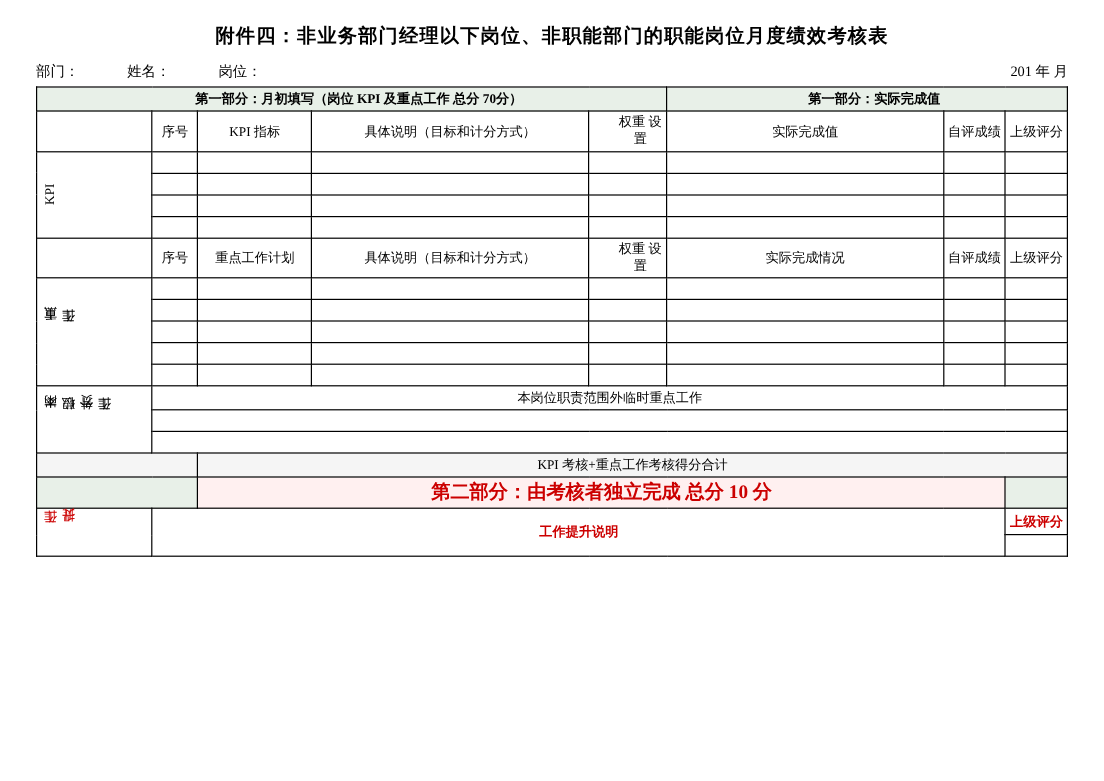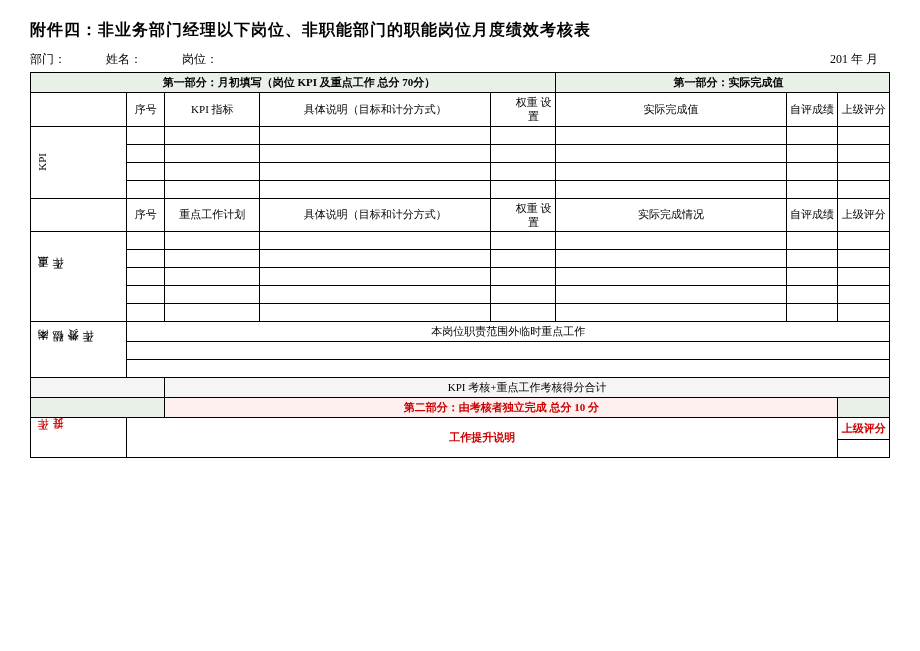--- a/index.html
+++ b/index.html
@@ -6,39 +6,39 @@
     body {
       background: #fff;
       font-family: SimSun, "宋体", serif;
       font-size: 12px;
       color: #000;
       width: 920px;
       min-height: 651px;
       padding: 20px 30px;
     }
     .page-title {
-      text-align: left;
+      text-align: center;
       font-size: 16px;
       font-weight: bold;
       margin-bottom: 10px;
       letter-spacing: 1px;
     }
     .header-row {
       display: flex;
       align-items: center;
       margin-bottom: 4px;
       font-size: 12px;
       justify-content: space-between;
     }
     .header-row span {
       margin-right: 40px;
     }
     .header-row .right {
       margin-left: auto;
-      margin-right: 12px;
+      margin-right: 0;
     }
     table {
       width: 100%;
       border-collapse: collapse;
       font-size: 11px;
     }
     td, th {
       border: 1px solid #000;
       padding: 2px 3px;
       text-align: center;
@@ -46,21 +46,21 @@
     }
     .section-header {
       background-color: #e8f0e8;
       font-weight: bold;
       font-size: 11px;
       padding-left: 15px;
     }
     .section-header-red {
       color: #cc0000;
       font-weight: bold;
-      font-size: 11px;
+      font-size: 16px;
       background-color: #fff0f0;
     }
     .row-label {
       writing-mode: vertical-rl;
       text-orientation: mixed;
       transform: rotate(180deg);
       white-space: nowrap;
       font-size: 11px;
       padding: 4px 2px;
     }

